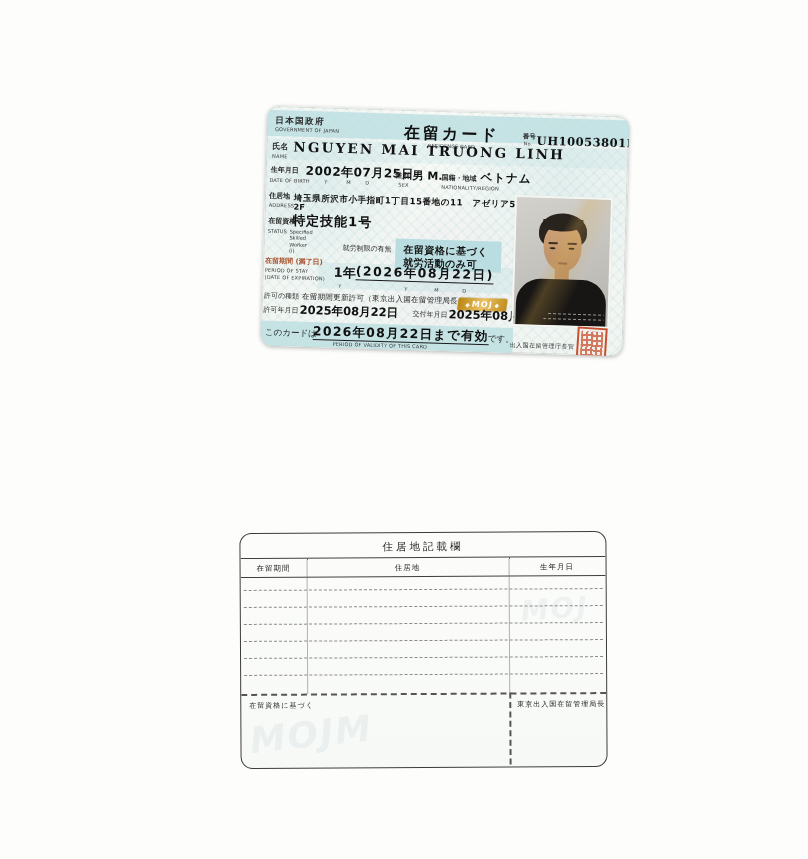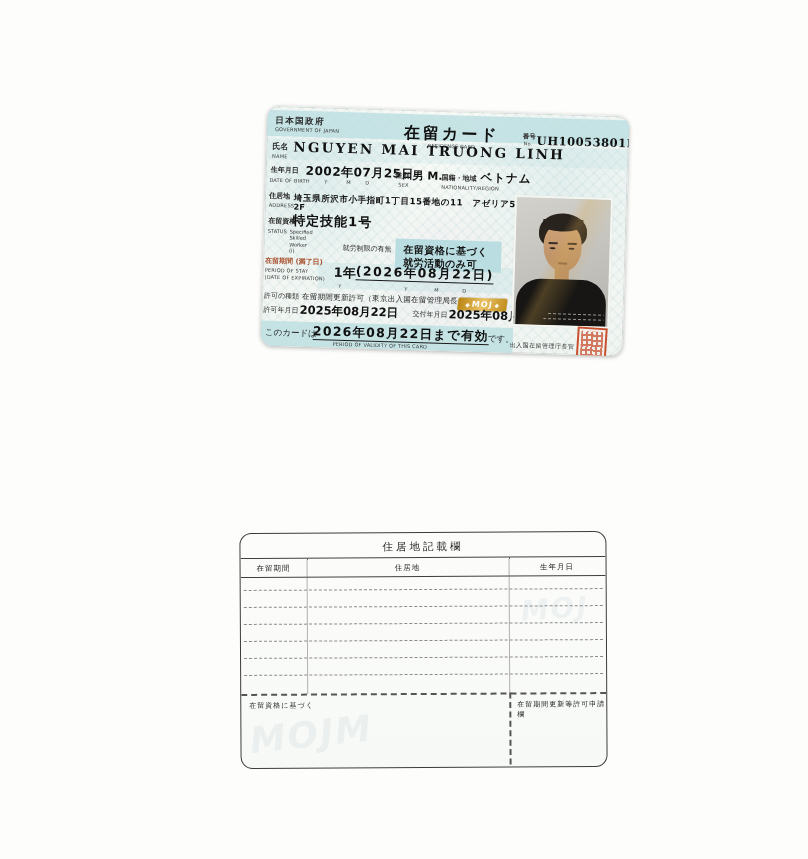--- a/index.html
+++ b/index.html
@@ -233,14 +233,14 @@
   <div class="dashed-row" style="top:73px"></div>
   <div class="dashed-row" style="top:90px"></div>
   <div class="dashed-row" style="top:107px"></div>
   <div class="dashed-row" style="top:124px"></div>
   <div class="dashed-row" style="top:141px"></div>
 
   <div class="heavy-dash" style="top:160px"></div>
   <div class="vline-heavy" style="left:268px;top:160px;height:72px"></div>
 
   <div class="bk-bottom-lbl" style="left:8px;top:167px">在留資格に基づく</div>
-  <div class="bk-bottom-lbl" style="left:276px;top:167px">在留期間更新等許可申請欄</div>
+  <div class="bk-bottom-lbl" style="left:276px;top:167px">東京出入国在留管理局長</div>
 </div>
 
 </body></html>

